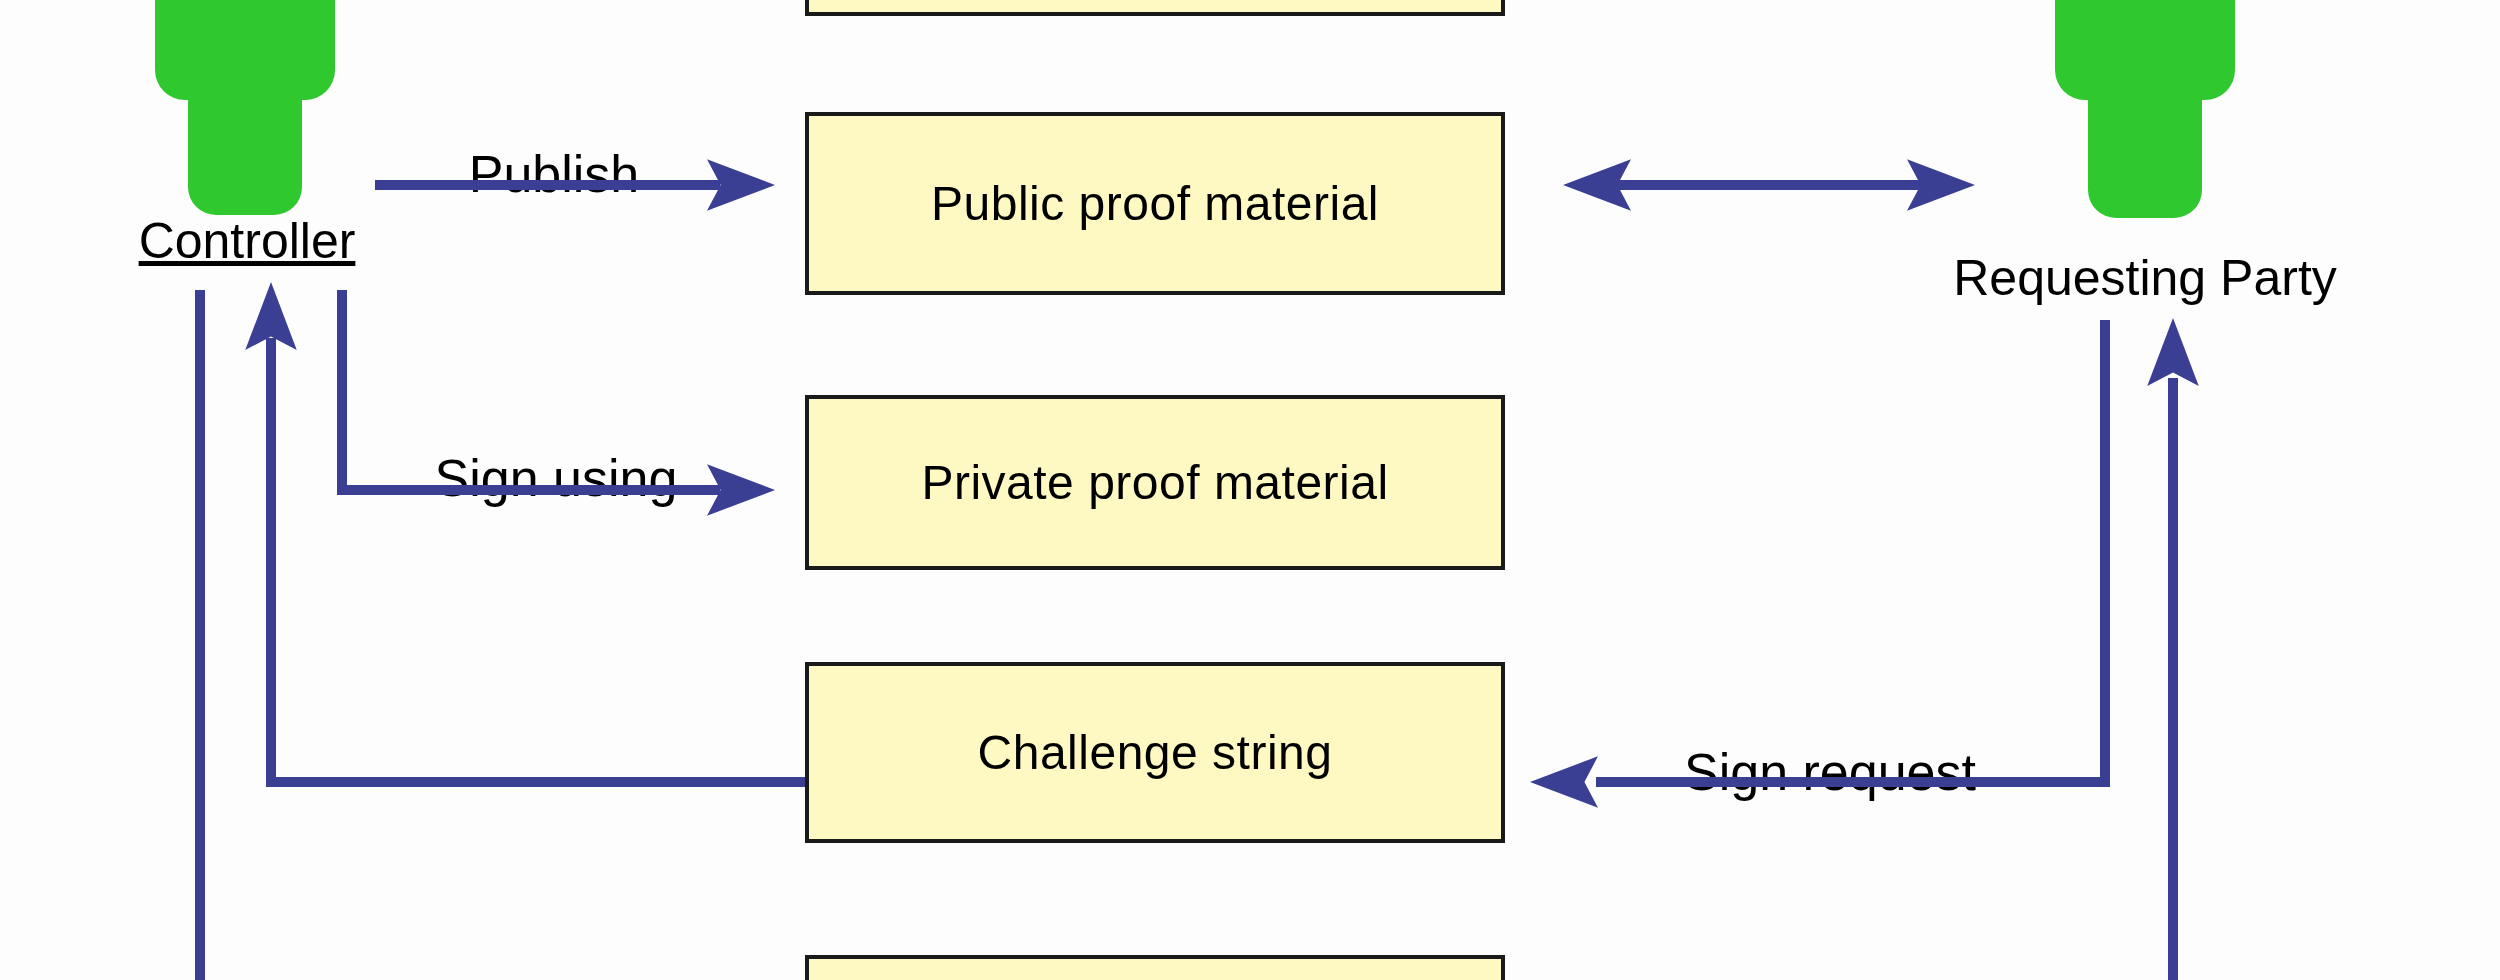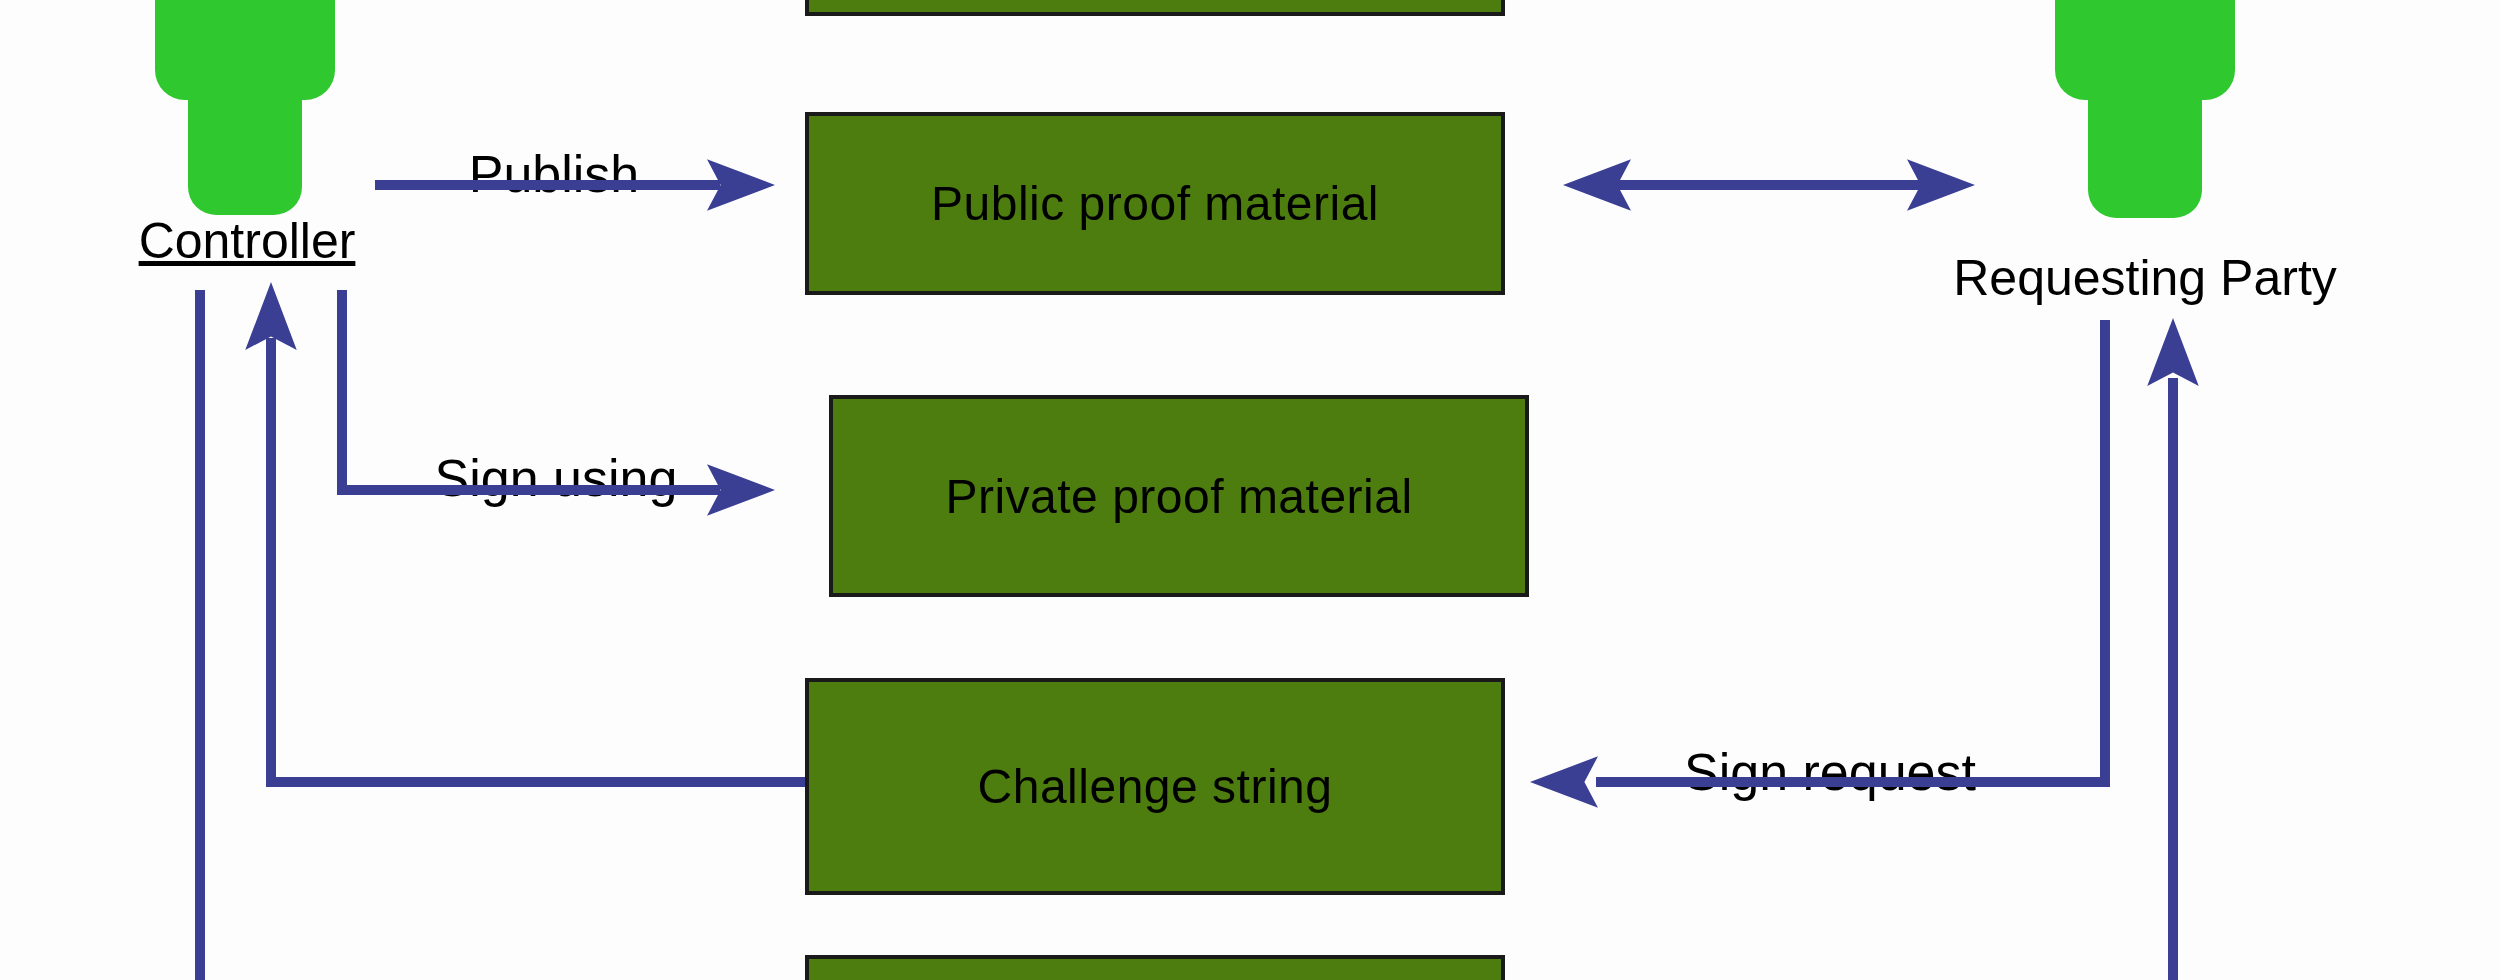--- a/index.html
+++ b/index.html
@@ -2,21 +2,21 @@
 <html><head>
 <meta charset="utf-8">
 <style>
   html,body{margin:0;padding:0;background:#ffffff;}
   #canvas{
     position:relative;width:2500px;height:980px;overflow:hidden;
     background:#fdfdfe;font-family:"Liberation Sans",sans-serif;color:#000;
   }
   .box{
     position:absolute;left:805px;width:700px;box-sizing:border-box;
-    background:#4d7c0f;border:4px solid #1a1a1a;
+    background:#fef9c3;border:4px solid #1a1a1a;
     display:flex;align-items:center;justify-content:center;
     font-size:48px;letter-spacing:0.5px;
   }
   .hline{position:absolute;height:10px;background:#3a3f94;}
   .vline{position:absolute;width:10px;background:#3a3f94;}
   .head{position:absolute;width:68px;height:56px;background:#3a3f94;}
   .head.right{clip-path:polygon(0% 4%,100% 50%,0% 96%,20% 50%);}
   .head.left {clip-path:polygon(100% 4%,0% 50%,100% 96%,80% 50%);}
   .head.up{width:56px;height:68px;clip-path:polygon(4% 100%,50% 0%,96% 100%,50% 80%);}
   .elabel{position:absolute;font-size:52px;white-space:nowrap;transform:translateX(-50%);margin-top:44px;}
@@ -40,24 +40,24 @@
     <div class="torso" style="left:2088px;height:158px;"></div>
   </div>
   <div class="alabel" style="left:2145px;top:249px;">Requesting Party</div>
 
   <div class="box" style="top:-40px;height:56px;">
     <span></span>
   </div>
   <div class="box" style="top:112px;height:183px;">
     <span>Public proof material</span>
   </div>
-  <div class="box" style="top:395px;height:202px;margin-left:24px;">
+  <div class="box" style="top:395px;height:175px;">
     <span>Private proof material</span>
   </div>
-  <div class="box" style="top:678px;height:217px;">
+  <div class="box" style="top:662px;height:181px;">
     <span>Challenge string</span>
   </div>
   <div class="box" style="top:955px;height:80px;">
     <span></span>
   </div>
 
   <div class="elabel" style="left:554px;top:100px;">Publish</div>
   <div class="hline" style="left:375px;top:180px;width:345px;"></div>
   <div class="head right" style="left:707px;top:157px;"></div>
 

